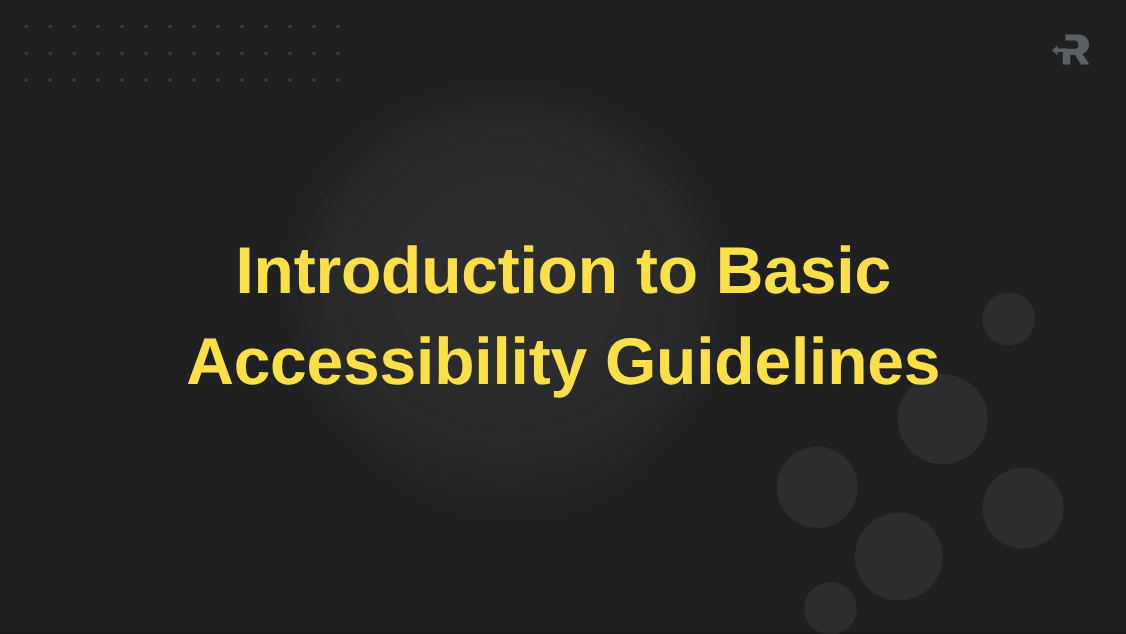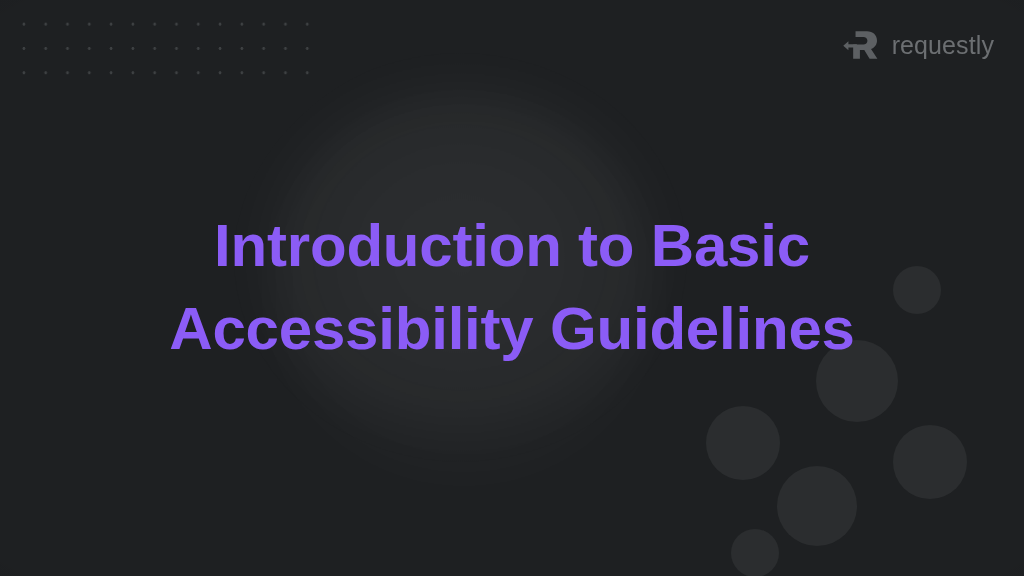--- a/index.html
+++ b/index.html
@@ -151,20 +151,19 @@
       <div class="circle" style="left: 731px; top: 529px; width: 48px; height: 48px; background: rgb(43, 45, 47);"></div>
     </div>
 
   <div class="vignette"></div>
 
   <div class="logo">
     <svg class="logo-mark" viewBox="0 0 40 40" aria-hidden="true">
       <path d="M13.2 5.6 h12.0 c6.3 0 10.6 4.0 10.6 9.6 c0 4.3 -2.5 7.6 -6.3 9.0 l6.7 10.2 h-8.2 l-5.6 -9.1 h-4.6 v9.1 h-7.1 v-15.0 h10.6 c2.7 0 4.4 -1.6 4.4 -4.0 c0 -2.4 -1.7 -3.9 -4.4 -3.9 h-8.1 z" fill="#5d6063"></path>
       <path d="M14.6 19.1 h-8.9 v-3.0 l-5.4 4.7 l5.4 4.7 v-3.0 h8.9 z" fill="#5d6063"></path>
     </svg>
-    <span class="logo-word" style="color: rgb(108, 111, 114);">requestly</span>
   </div>
 
   <div class="title-wrap">
-    <h1 class="title" style="color: #8b5cf6;">Introduction to Basic Accessibility Guidelines</h1>
+    <h1 class="title" style="color: #fde047;">Introduction to Basic Accessibility Guidelines</h1>
   </div>
 
 </div>
 
 </body></html>

